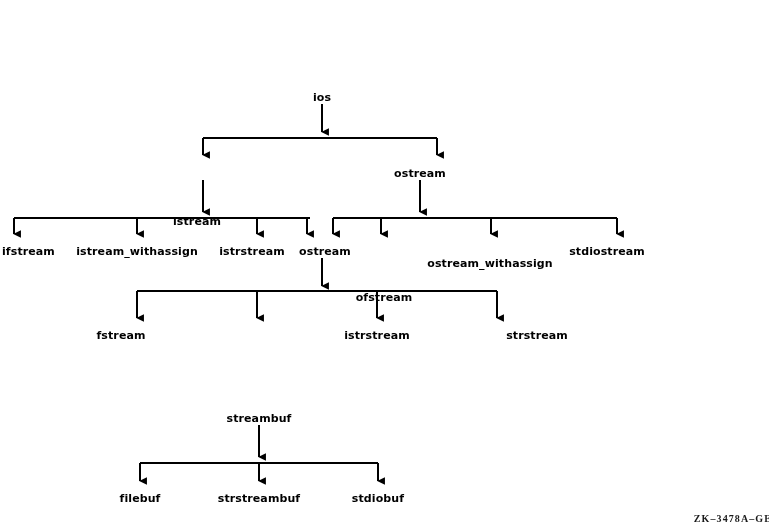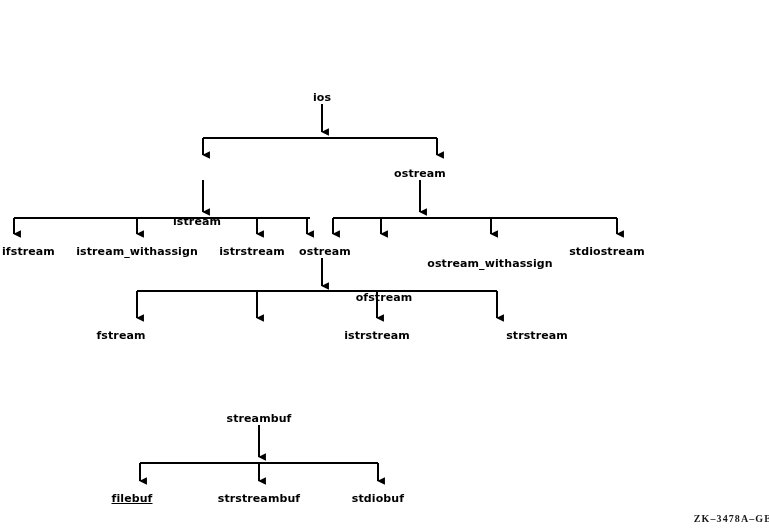--- a/index.html
+++ b/index.html
@@ -134,19 +134,19 @@
   <div class="node" style="left:384px; top:245px;margin-top:46px;">ofstream</div>
   <div class="node" style="left:490px; top:257px;">ostream_withassign</div>
   <div class="node" style="left:607px; top:245px;">stdiostream</div>
 
   <div class="node" style="left:121px; top:329px;">fstream</div>
   <div class="node" style="left:377px; top:329px;">istrstream</div>
   <div class="node" style="left:497px; top:329px;margin-left:40px;">strstream</div>
 
   <div class="node" style="left:259px; top:412px;">streambuf</div>
 
-  <div class="node" style="left:132px; top:492px;text-decoration:underline;">filebuf</div>
+  <div class="node" style="left:140px; top:492px;">filebuf</div>
   <div class="node" style="left:259px; top:492px;">strstreambuf</div>
   <div class="node" style="left:378px; top:492px;">stdiobuf</div>
 
   <div id="figure-id">ZK–3478A–GE</div>
 
 </div>
 
 </body></html>

